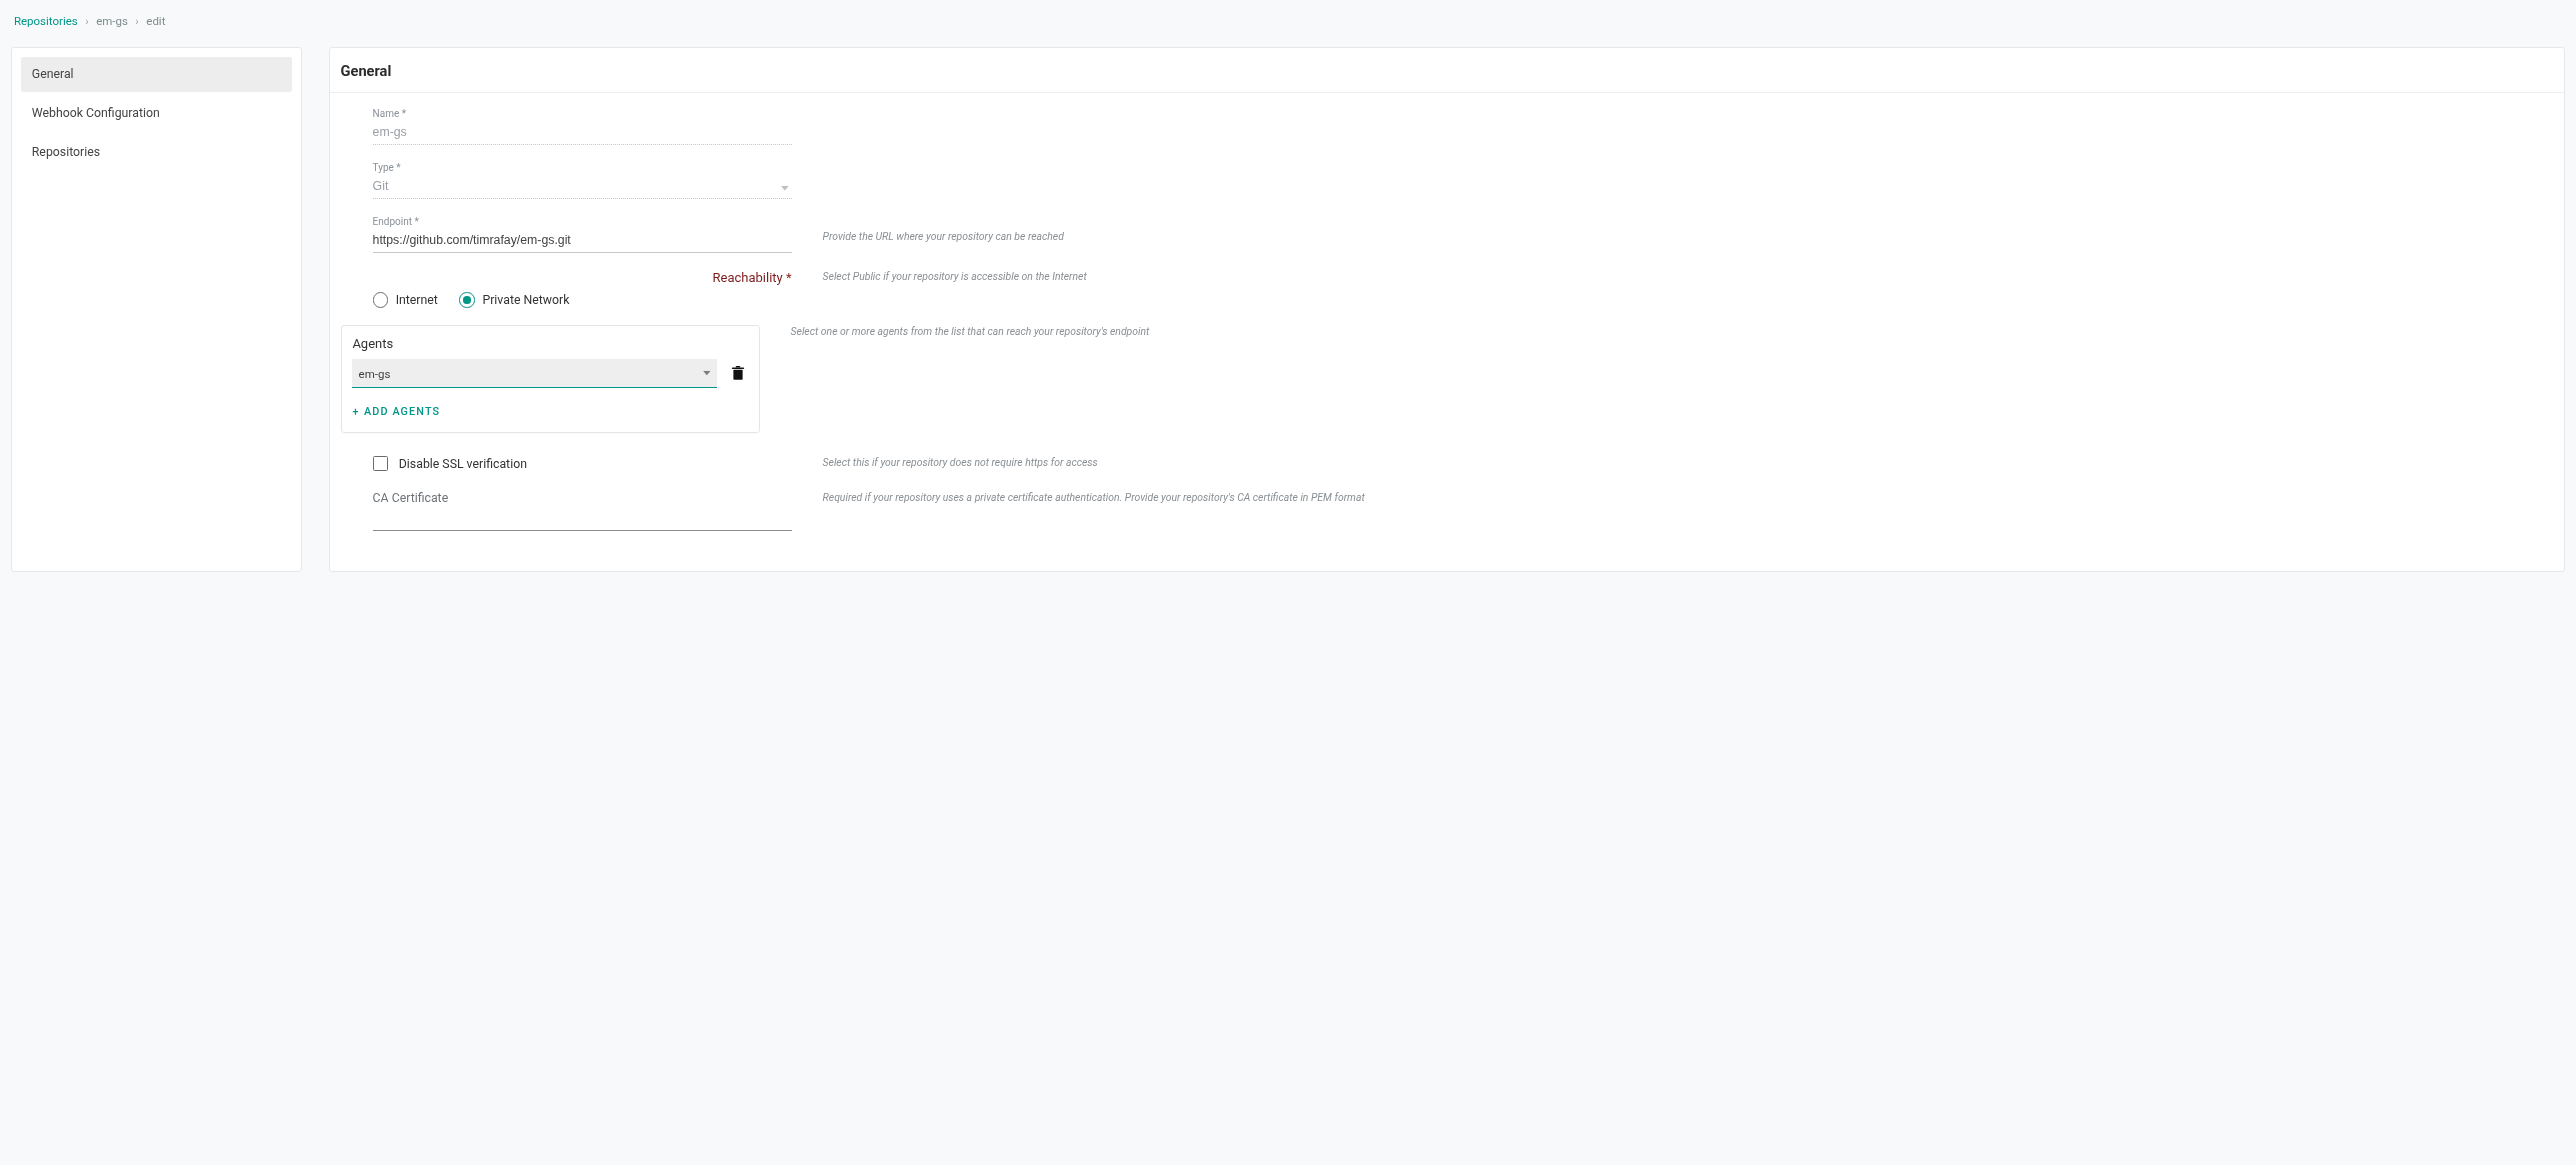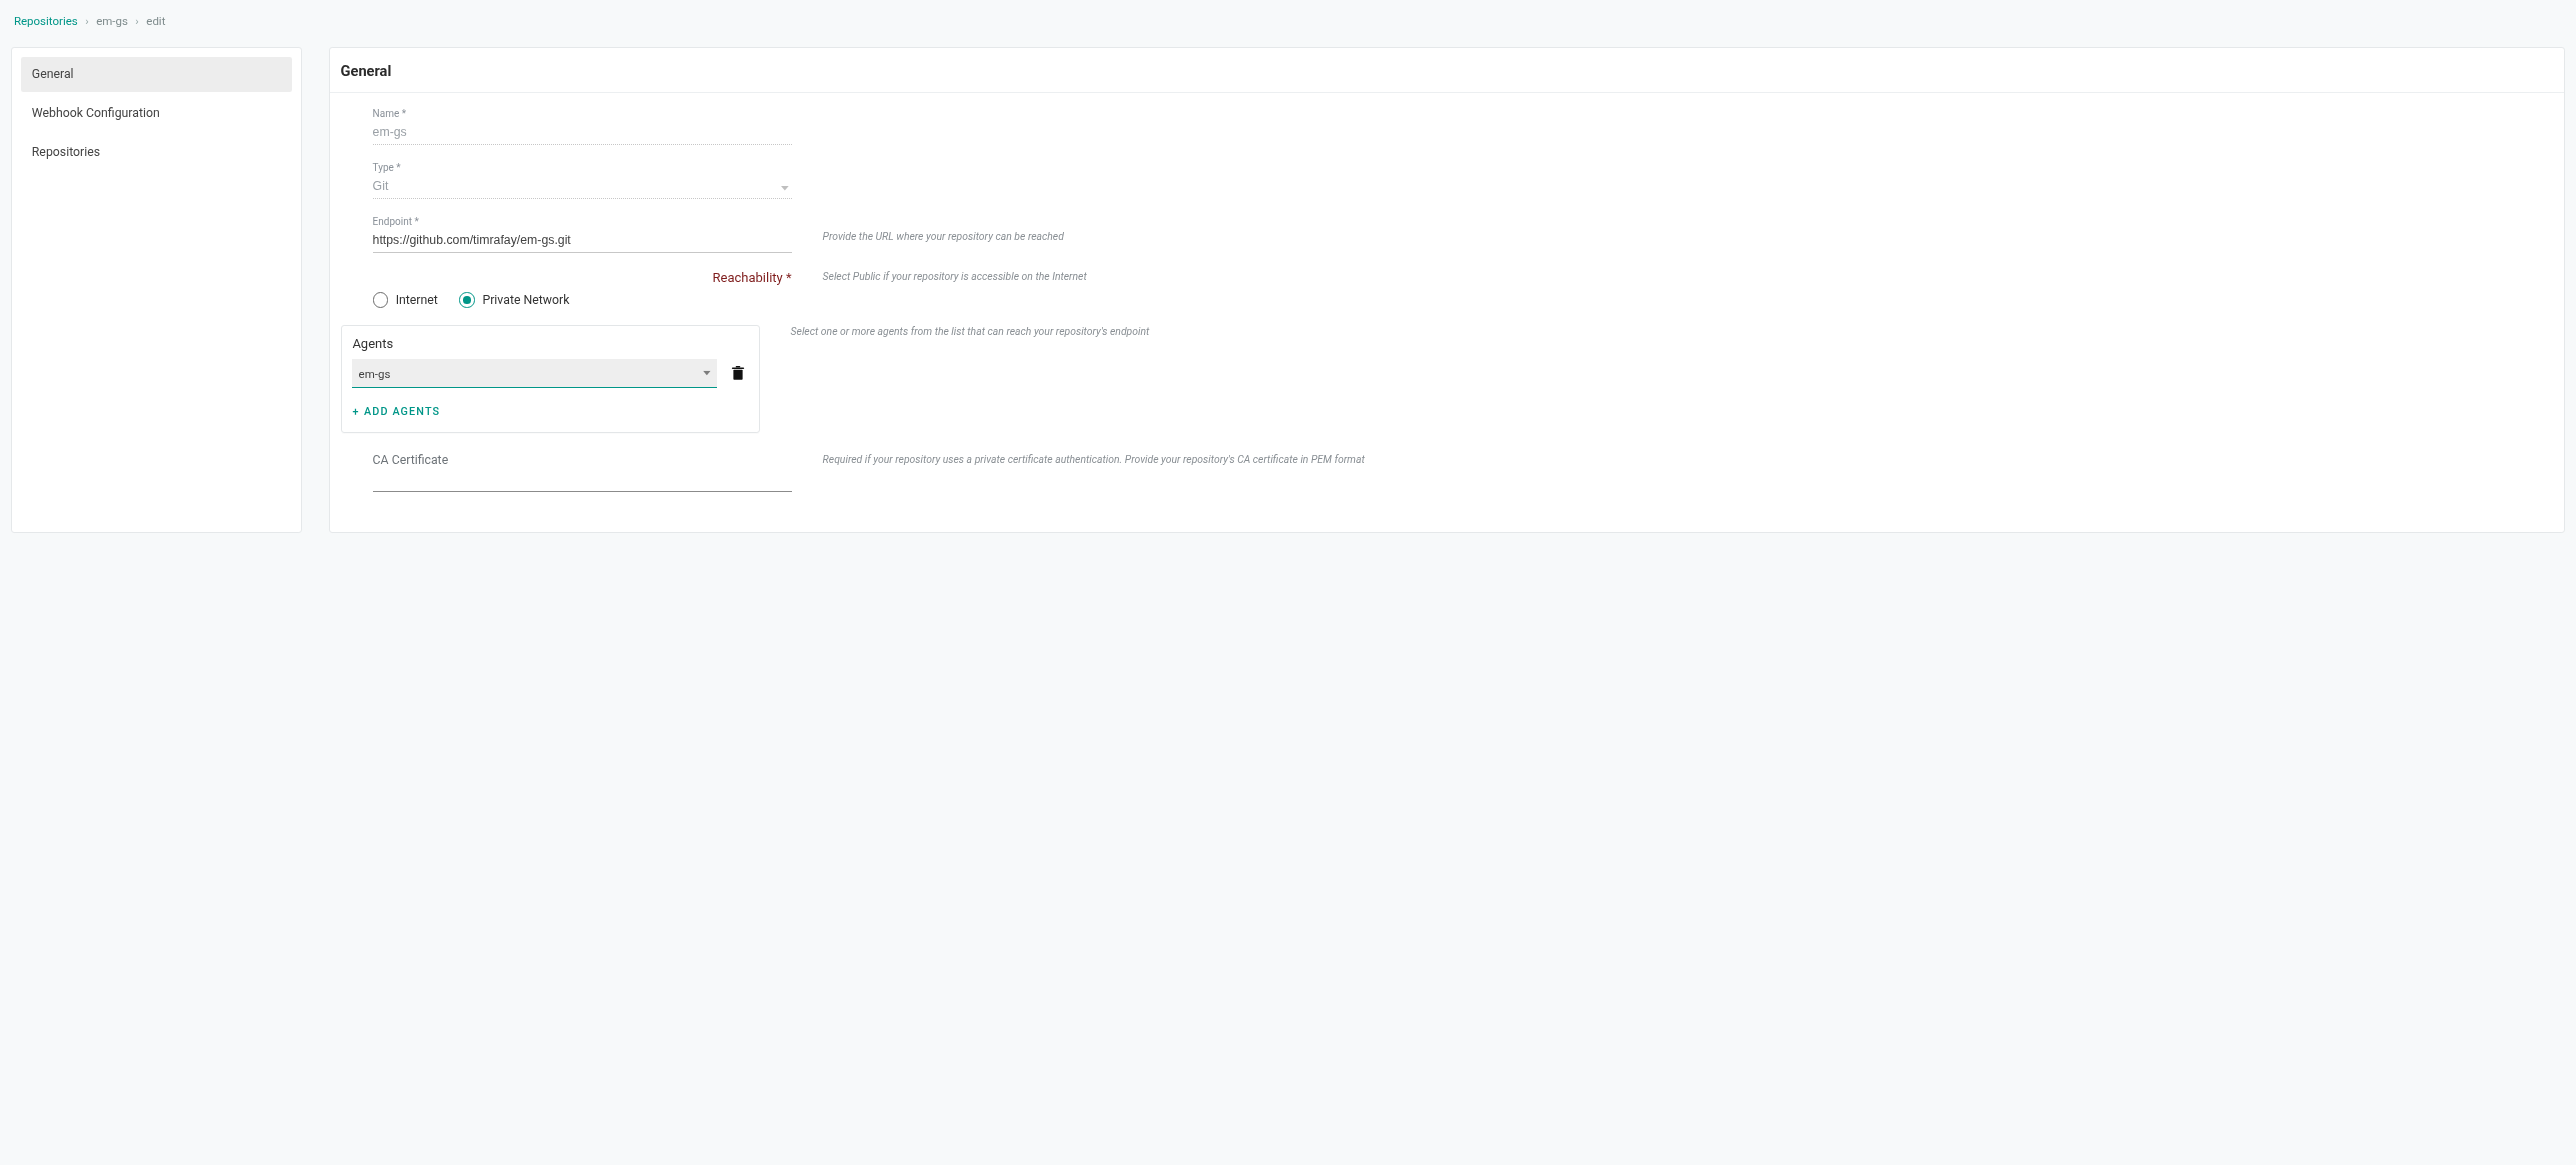--- a/index.html
+++ b/index.html
@@ -261,20 +261,29 @@
               </button>
             </div>
             <div class="add-agents">
               <span>+</span>
               <span>ADD  AGENTS</span>
             </div>
           </div>
           <div class="hint nh">Select one or more agents from the list that can reach your repository's endpoint</div>
         </div>
 
+        <div class="form-row" style="margin-top:23px;">
+          <div class="field">
+            <div class="checkbox-row">
+              <span class="checkbox-box"></span>
+              <span class="checkbox-label">Disable SSL verification</span>
+            </div>
+          </div>
+          <div class="hint nh">Select this if your repository does not require https for access</div>
+        </div>
 
         <div class="form-row" style="margin-top:20px;">
           <div class="field">
             <div class="ca-label">CA Certificate</div>
             <input class="ca-input" type="text" value="" style="">
           </div>
           <div class="hint nh">Required if your repository uses a private certificate authentication. Provide your repository's CA certificate in PEM format</div>
         </div>
       </div>
     </main>

